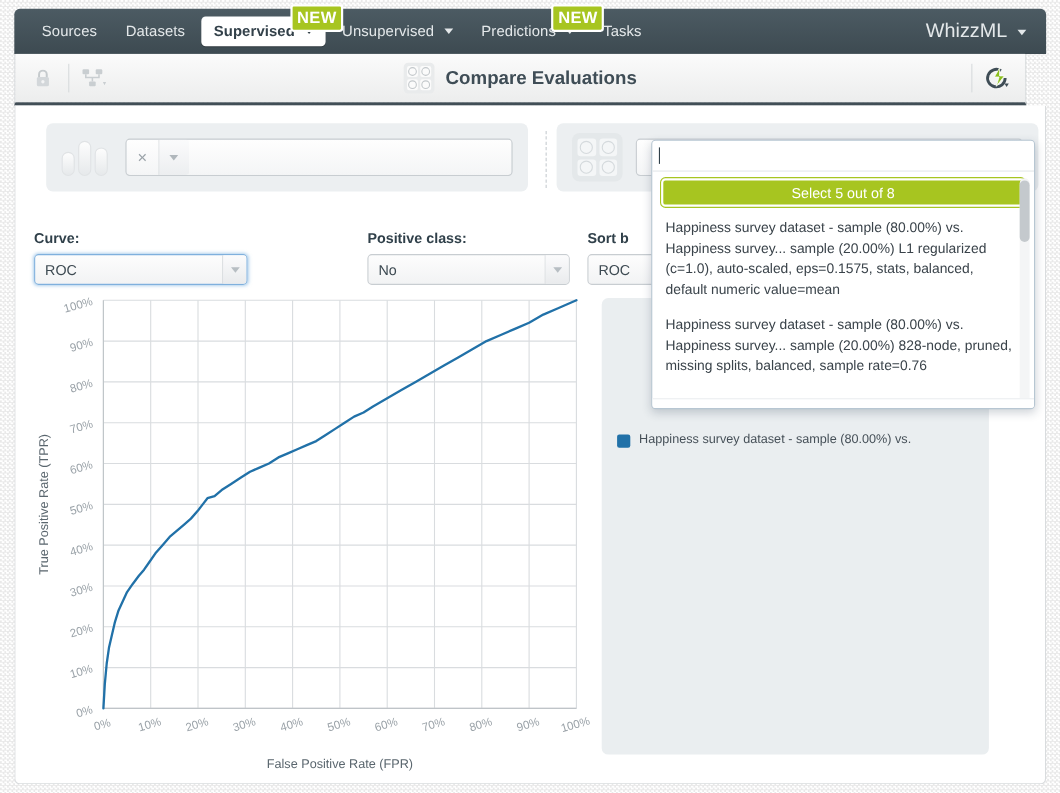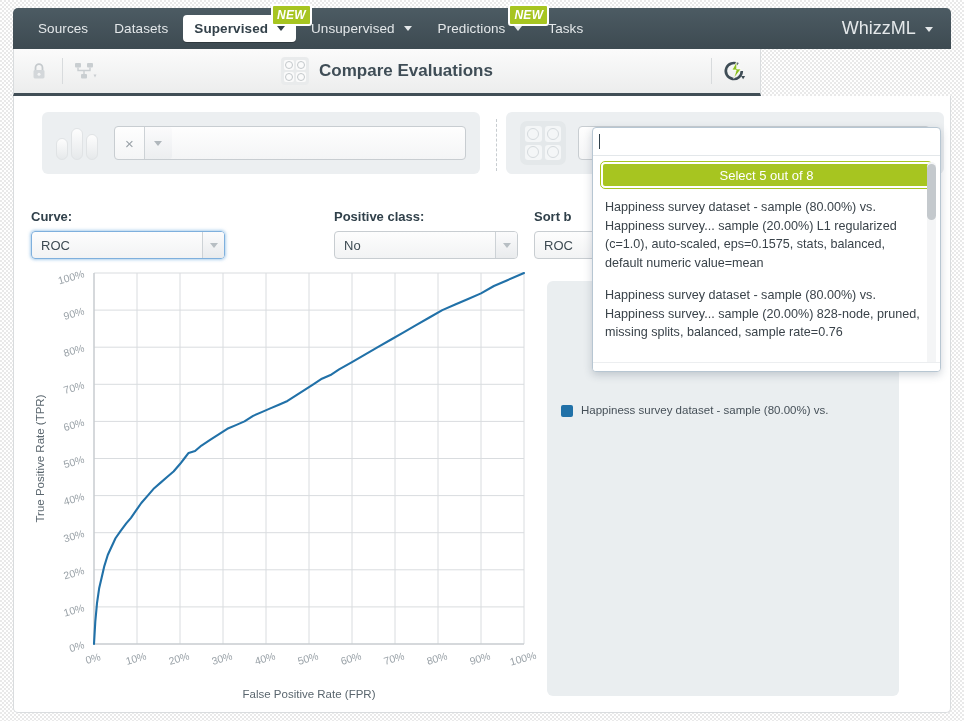--- a/index.html
+++ b/index.html
@@ -50,41 +50,40 @@
     border-right: 4px solid transparent;
     border-top: 5px solid currentColor;
     margin-left: 5px;
     vertical-align: 2px;
   }
   .badge-new {
     position: absolute;
     top: -11px; right: -16px;
     background: #a7c520;
     color: #fff;
-    font-size: 12px;
+    font-size: 15px;
     font-weight: bold;
     line-height: 1;
     padding: 3px 4px 3px 4px;
     border-radius: 3px;
     border: 2px solid #fff;
     letter-spacing: .3px;
-    font-style: italic;
   }
   .nav-right {
     margin-left: auto;
     color: #e4e8ea;
     font-size: 18px;
     padding: 6px 4px;
     cursor: pointer;
   }
 
   
   .toolbar {
     position: absolute; left: 13px; top: 49px;
-    width: 748px; height: 47px;
+    width: 920px; height: 47px;
     background: linear-gradient(#fbfbfb, #eceded);
     border-left: 1px solid #d9dcde;
     border-right: 1px solid #d9dcde;
     border-bottom: 3px solid #414e56;
     display: flex; align-items: center;
   }
   .tb-sep { width:1px; height:26px; background:#d8dbdd; margin:0 8px; }
   .tb-btn {
     width: 30px; height: 30px;
     display: flex; align-items: center; justify-content: center;
@@ -263,21 +262,21 @@
     font-size: 11.5px; fill: #5a666e;
     font-family: "Liberation Sans", sans-serif;
   }
   .tick-label {
     font-size: 10.5px; fill: #9aa2a8;
     font-family: "Liberation Sans", sans-serif;
   }
 
   
   .right-panel {
-    position: absolute; left: 533px; top: 185px;
+    position: absolute; left: 533px; top: 175px;
     width: 352px; height: 415px;
     background: #eaeef0;
     border-radius: 6px;
   }
   .legend-row {
     position: absolute; left: 14px; top: 122px;
     display: flex; gap: 8px;
   }
   .legend-swatch {
     width: 12px; height: 12px; background: #2171a8; border-radius: 2px;

